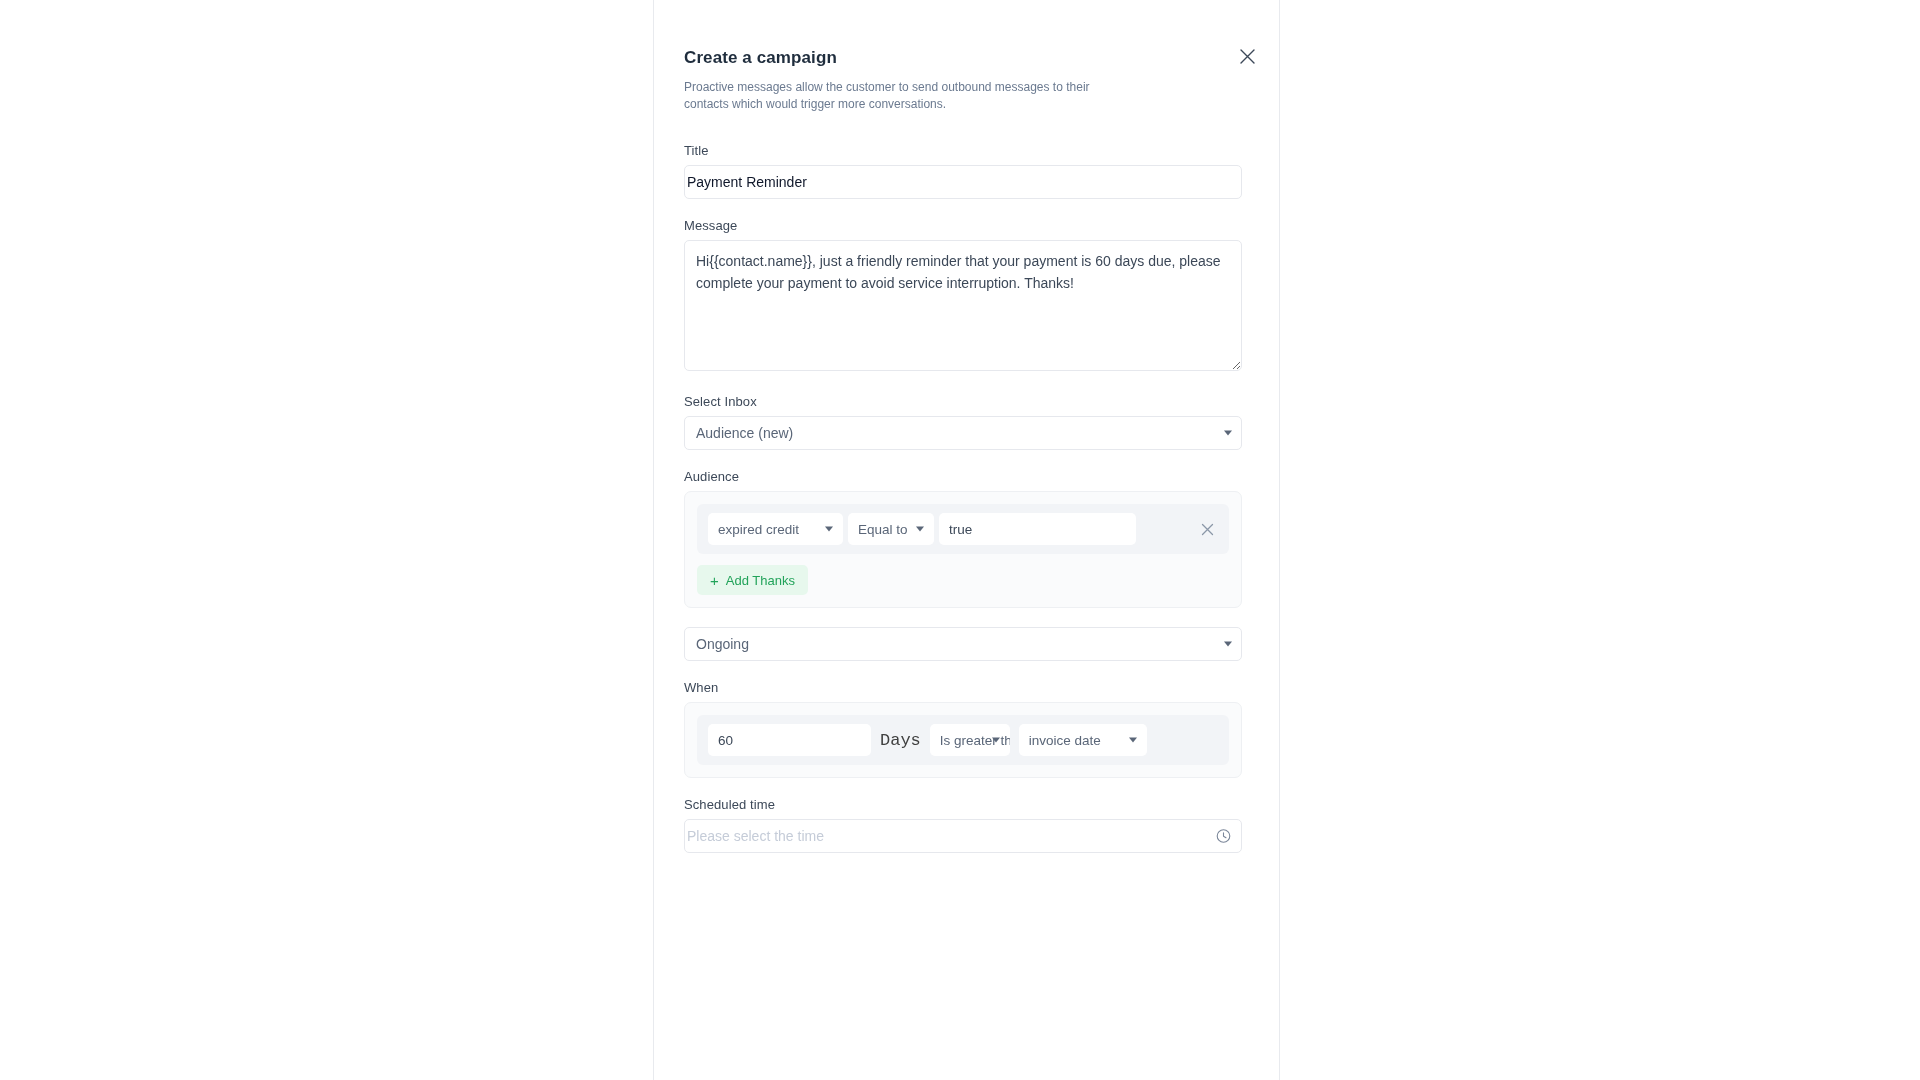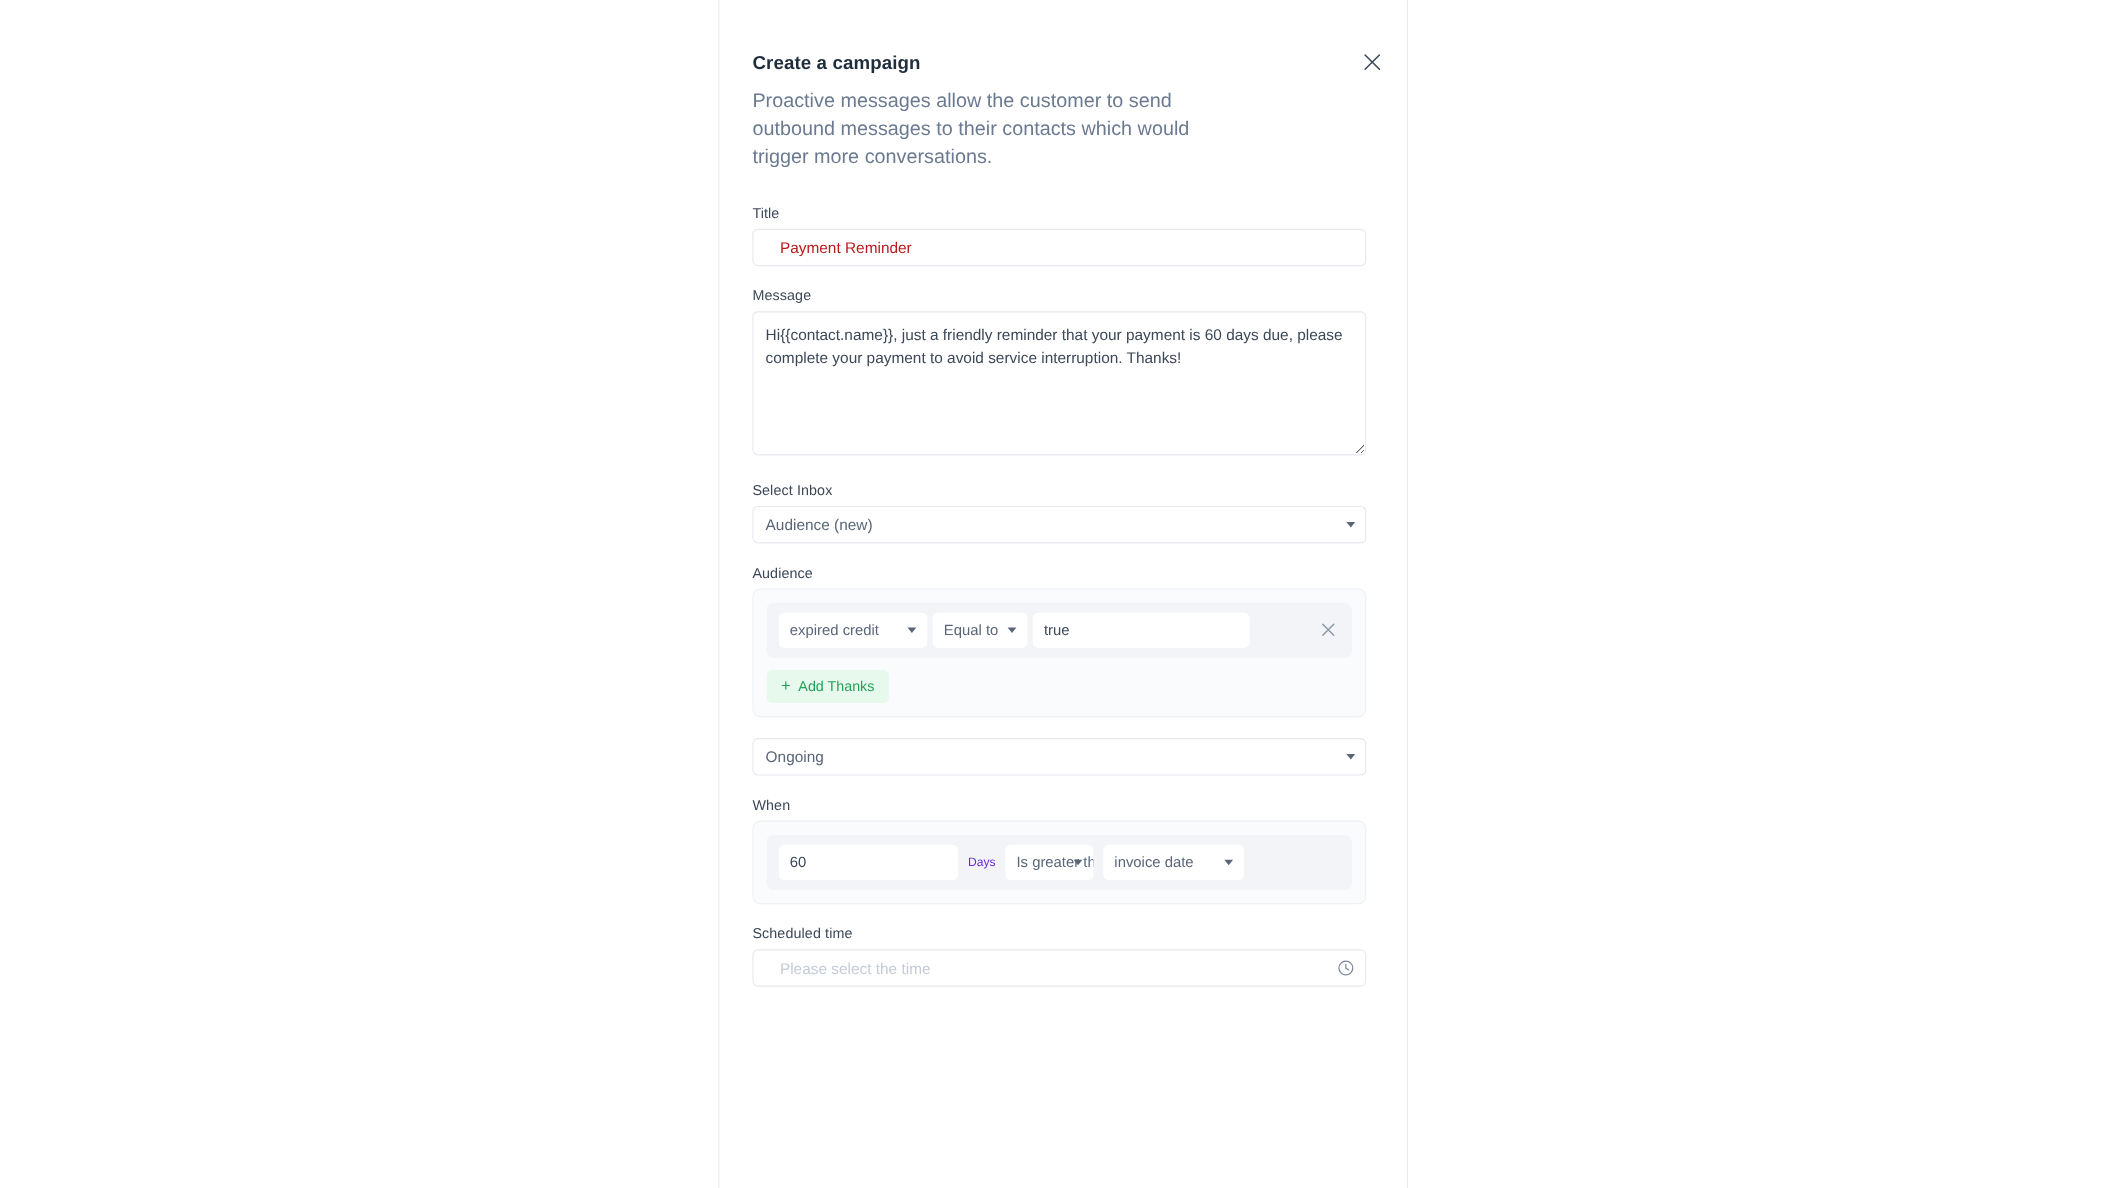--- a/index.html
+++ b/index.html
@@ -31,36 +31,36 @@
     cursor: pointer; color: #3c4858;
     background: none; border: none;
   }
   .close-btn svg { display: block; }
 
   .panel-title {
     font-size: 17px; font-weight: bold; color: #1f2d3d;
     letter-spacing: .1px; margin-bottom: 11px;
   }
   .panel-desc {
-    font-size: 18px; color: #6b7a90; line-height: 1.42;
+    font-size: 12px; color: #6b7a90; line-height: 1.42;
     max-width: 452px; margin-bottom: 30px;
   }
 
   .field { margin-bottom: 19px; }
   .field-label {
     display: block;
     font-size: 13px; color: #3c4858;
     margin-bottom: 7px; letter-spacing: .1px;
   }
 
   .text-input {
     width: 100%; height: 34px;
-    padding: 0 24px;
+    padding: 0 2px;
     border: 1px solid #e6e8ed; border-radius: 5px;
-    background: #fff; color: #b91c1c;
+    background: #fff; color: #0f172a;
     font-size: 14px; font-family: inherit;
     outline: none;
   }
   .text-input::placeholder { color: #c5ccd8; }
 
   .textarea {
     width: 100%; height: 131px;
     padding: 10px 11px;
     border: 1px solid #e6e8ed; border-radius: 5px;
     background: #fff; color: #3c4858;
@@ -130,21 +130,21 @@
   }
   .add-filter .plus { font-size: 15px; line-height: 1; }
 
   
   .when-row {
     background: #f2f4f7;
     border-radius: 6px;
     padding: 9px 11px;
     display: flex; align-items: center; gap: 9px;
   }
-  .days-label { font-size: 11px; color: #6d28d9; white-space: nowrap; }
+  .days-label { font-size: 17px; color: #404040; white-space: nowrap; font-family: Liberation Mono, monospace; }
 
   
   .time-wrap { position: relative; }
   .clock-icon {
     position: absolute; right: 11px; top: 50%;
     transform: translateY(-50%);
     color: #7a8699; display: flex;
   }
 </style>
 </head>

